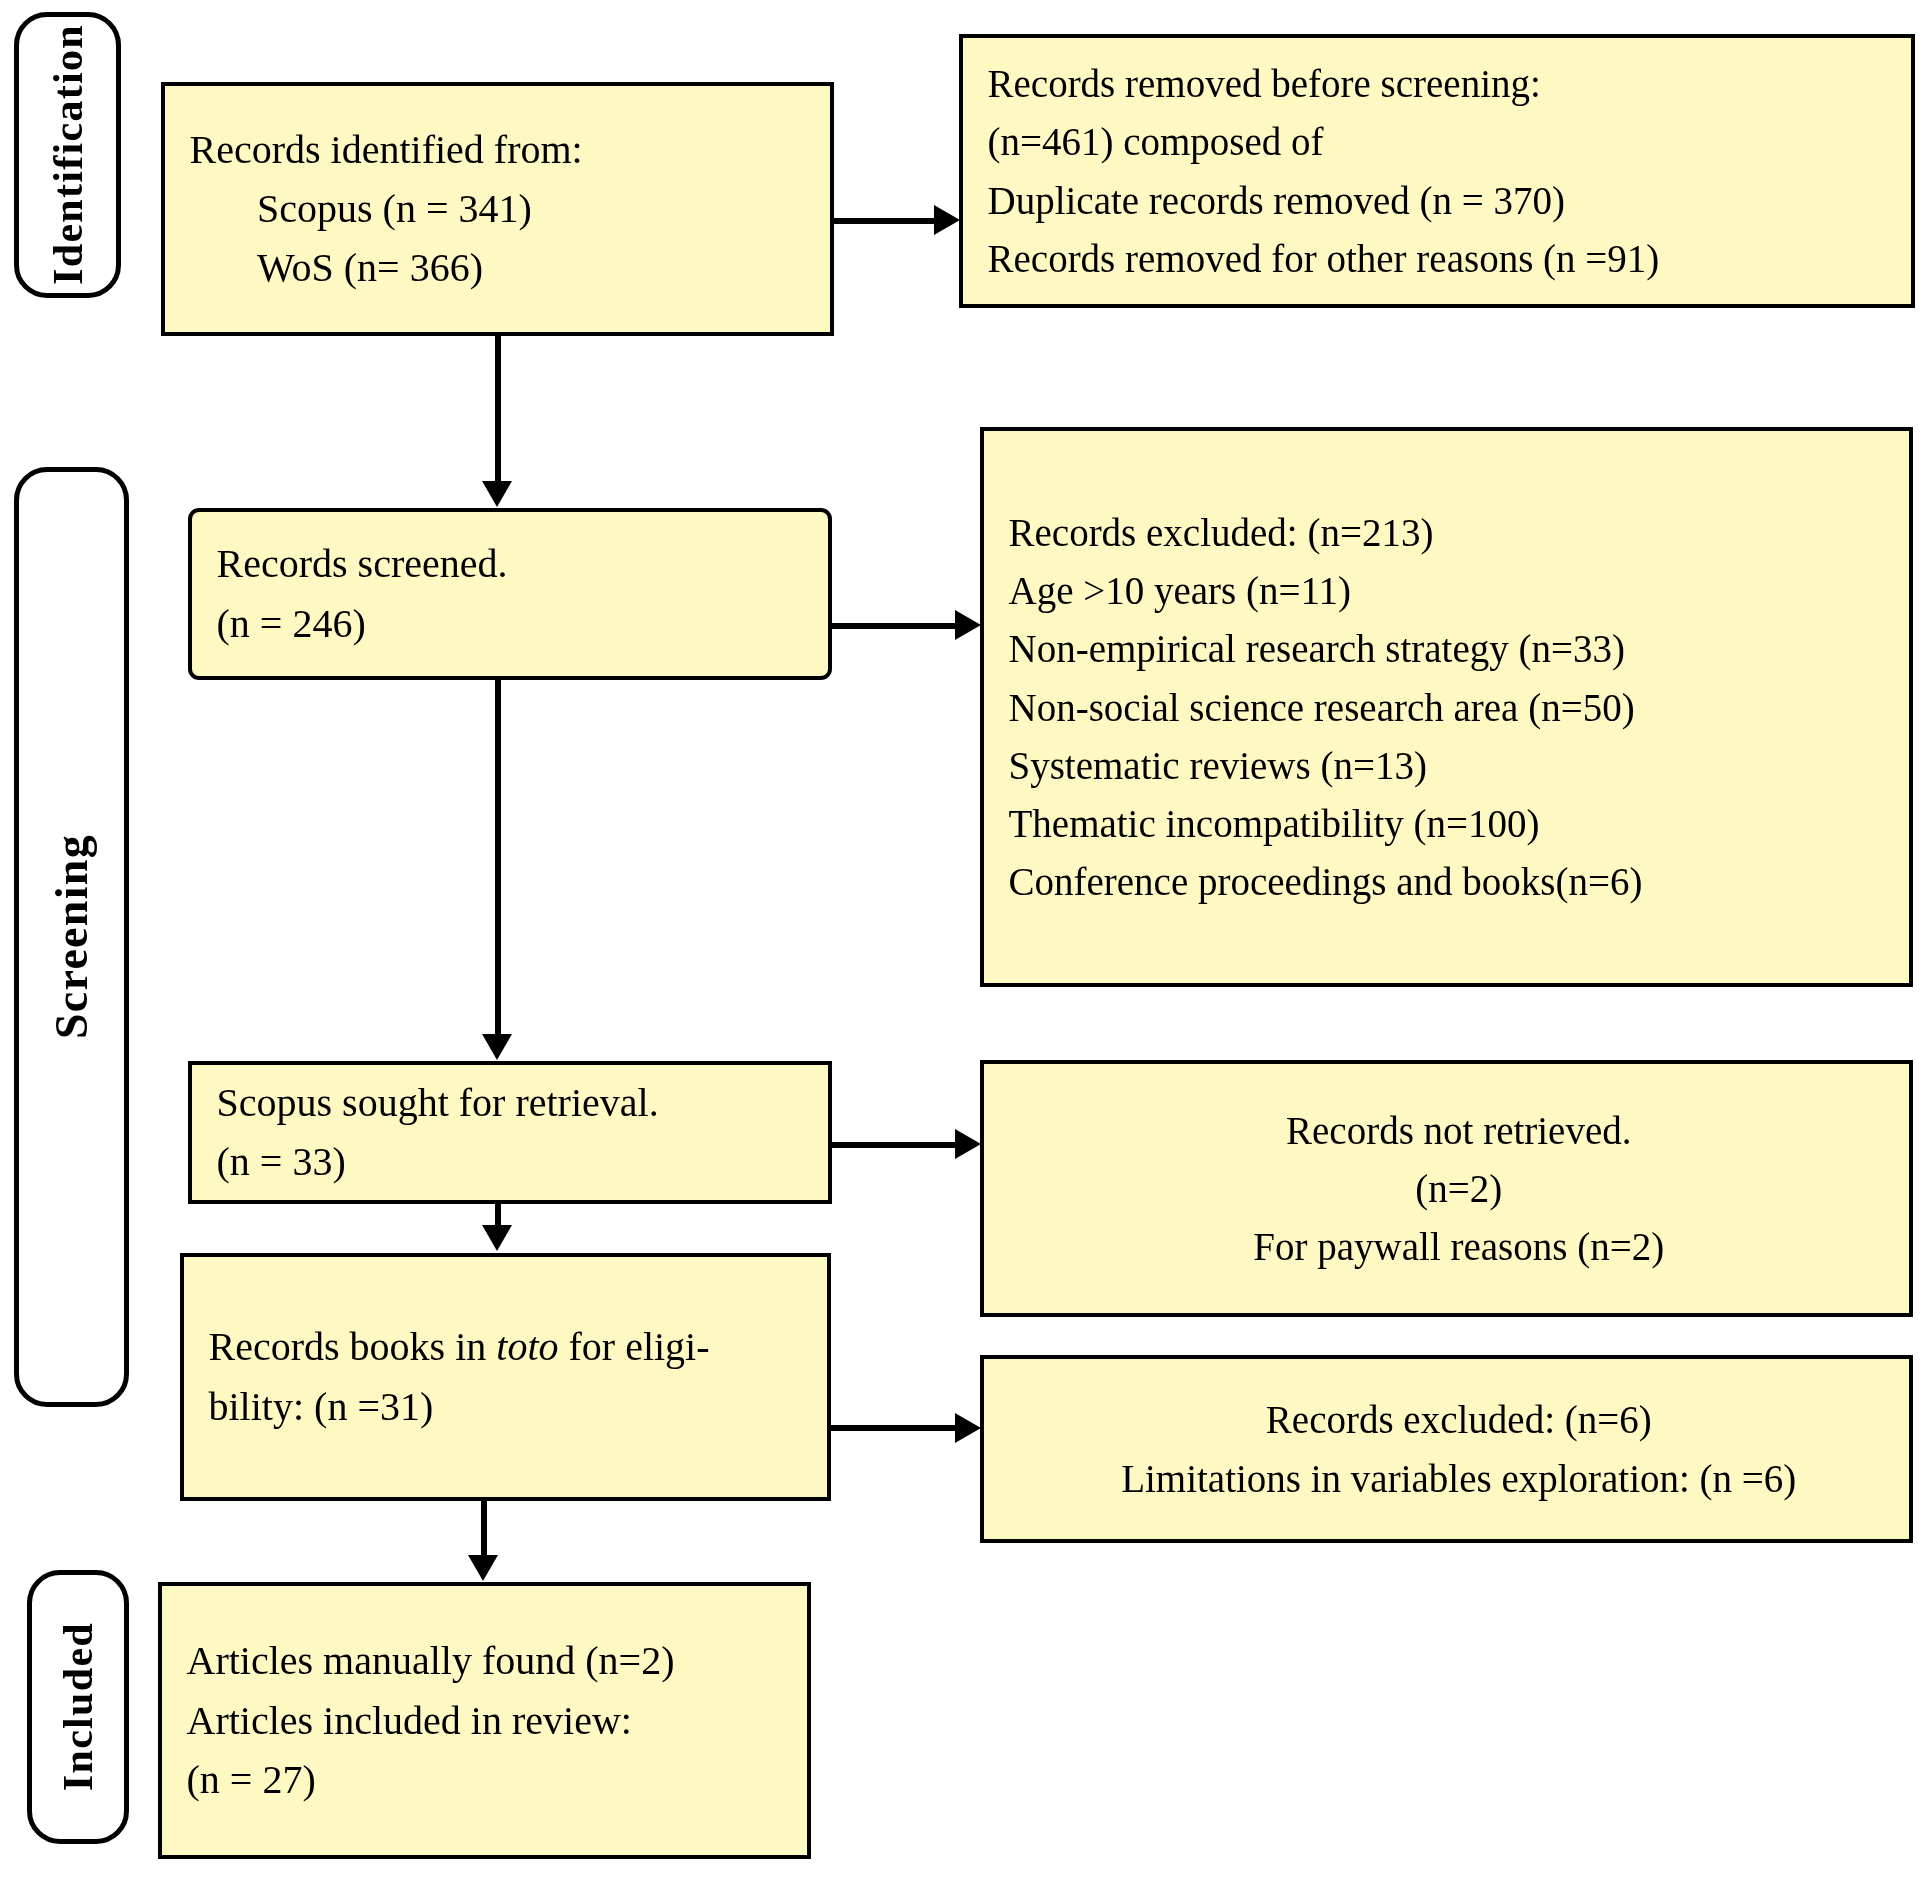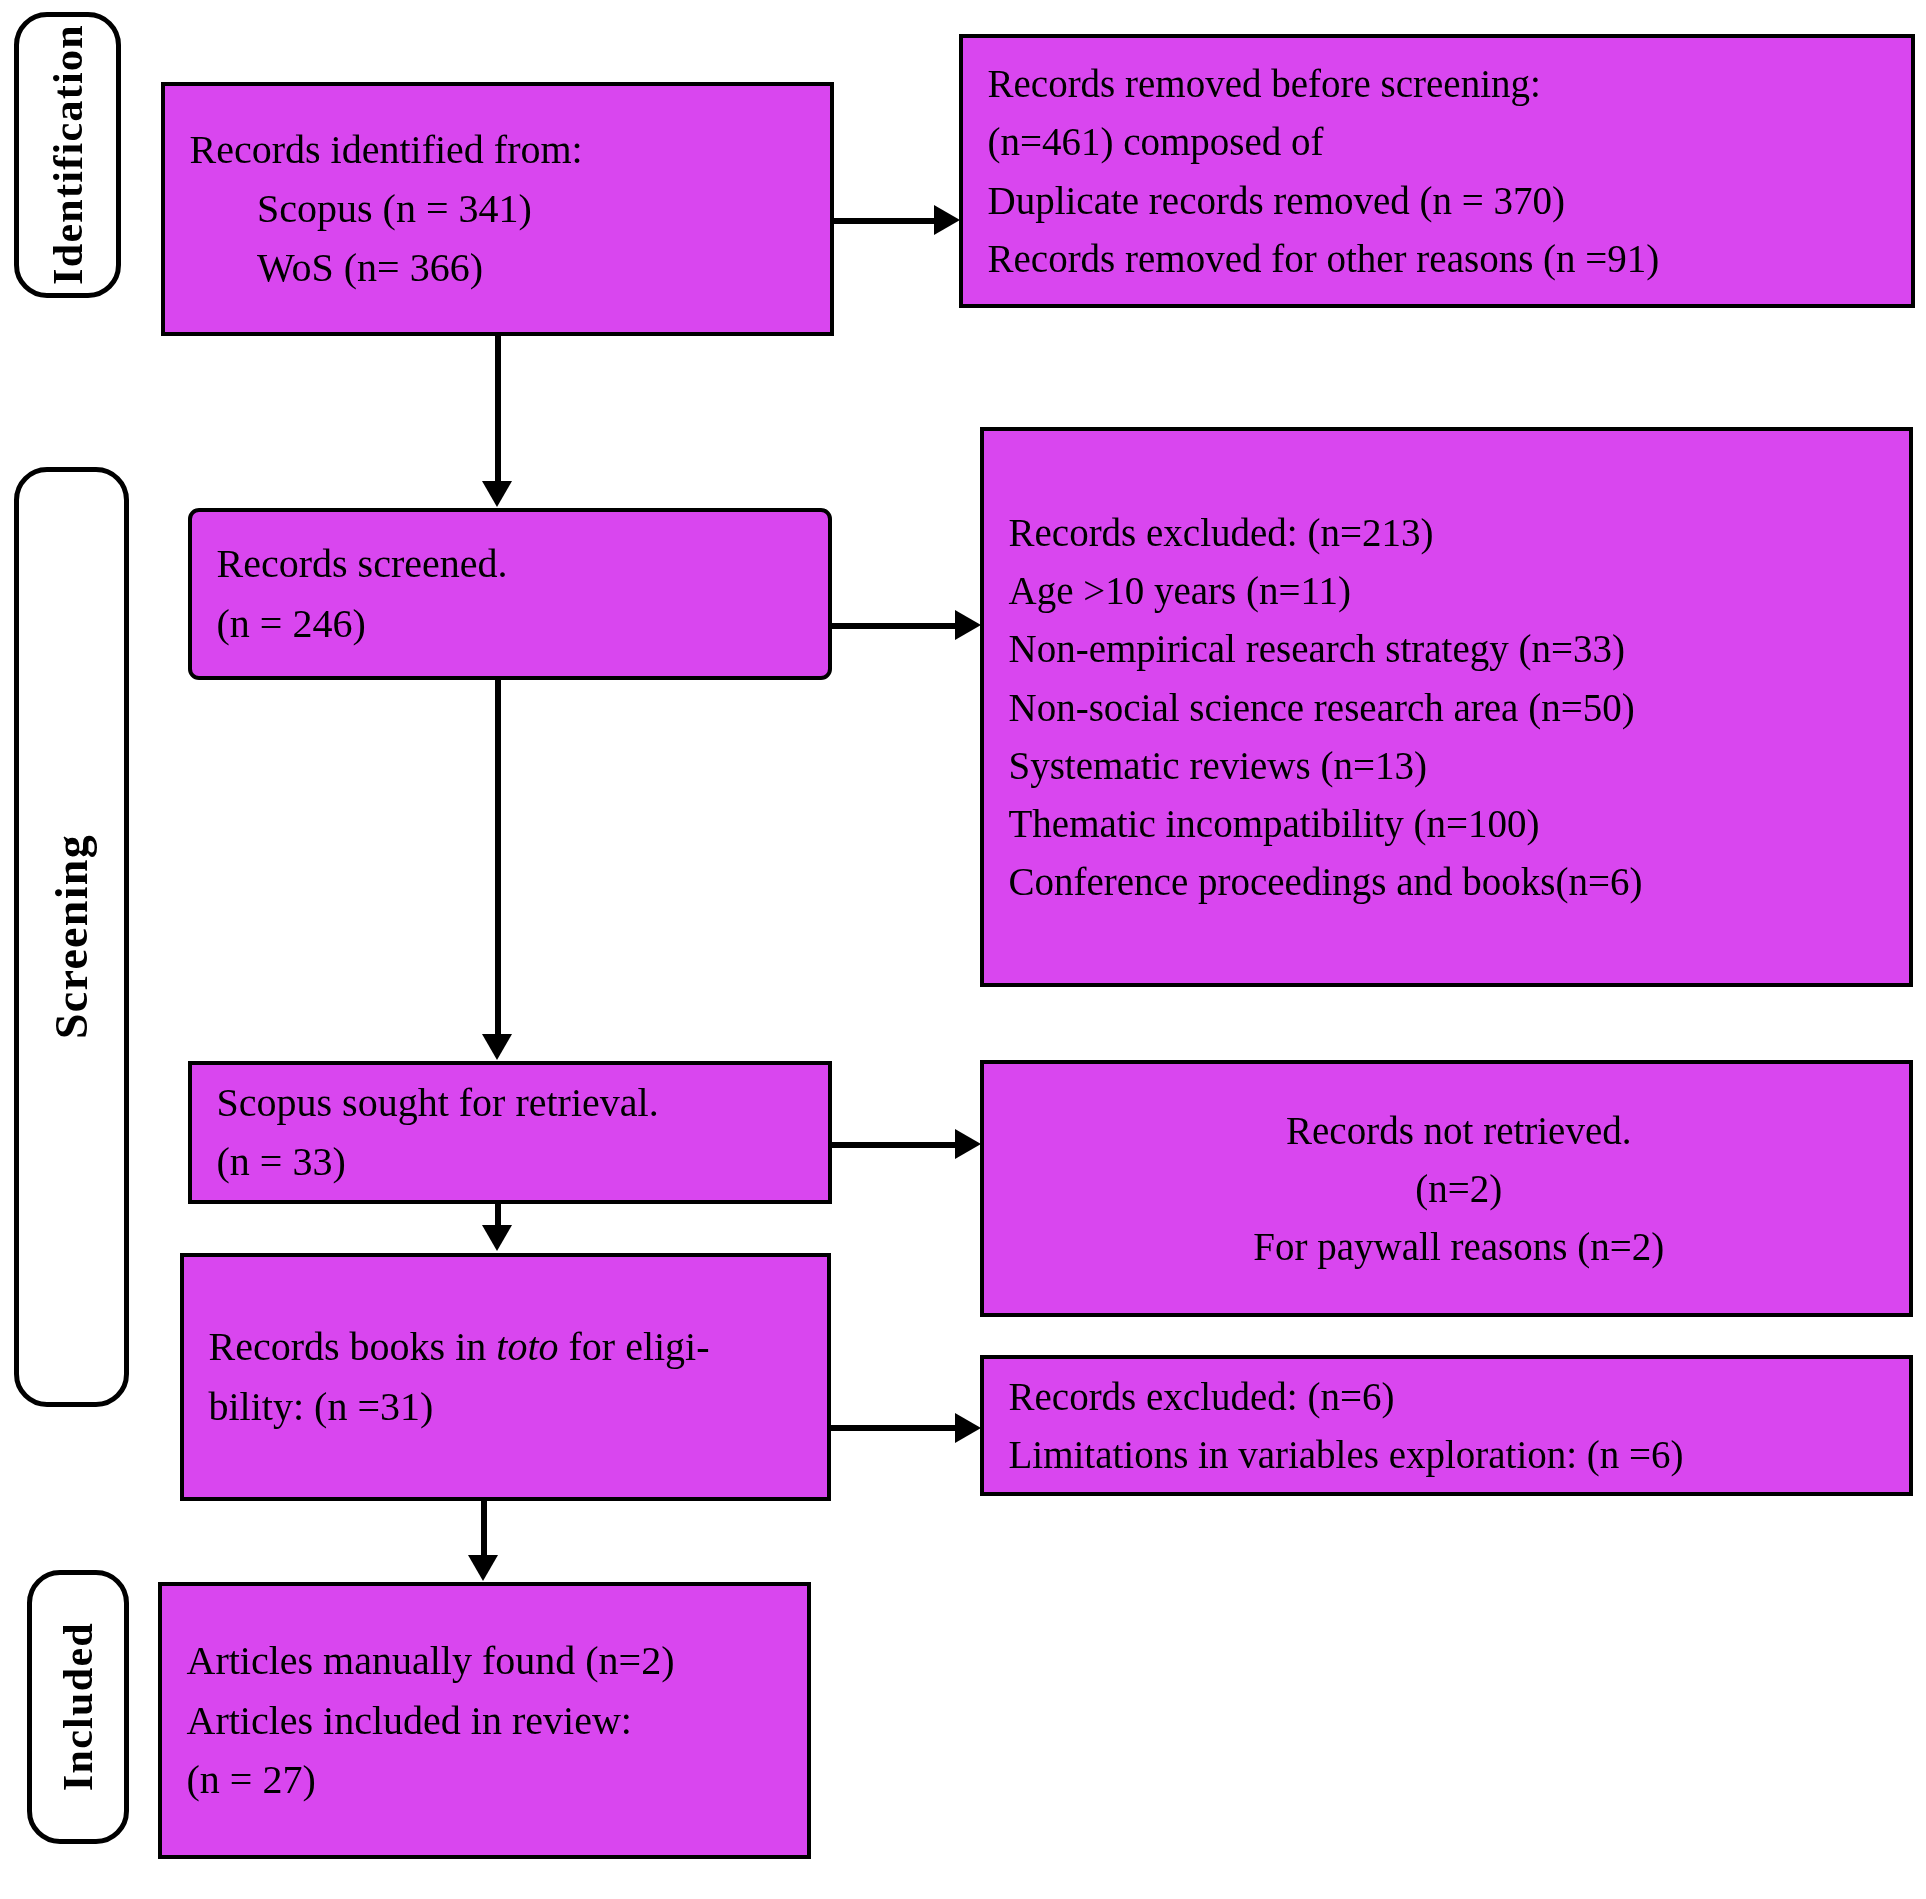--- a/index.html
+++ b/index.html
@@ -28,21 +28,21 @@
     writing-mode:vertical-rl;
     transform:rotate(180deg);
     font-weight:bold;
     letter-spacing:1.3px;
     white-space:nowrap;
     line-height:1;
   }
   .fbox{
     position:absolute;
     border:4.5px solid #000000;
-    background:#d946ef;
+    background:#fef9c3;
     box-sizing:border-box;
     display:flex;
     flex-direction:column;
     justify-content:center;
   }
   .fbox p{
     margin:0;
     padding:0 0 0 24.5px;
     line-height:1.0;
   }
@@ -140,21 +140,21 @@
   <div class="arrow-right" style="left:955px;top:1129px;"></div>
 
   <div class="vline" style="left:495px;top:1203px;height:26px;"></div>
   <div class="arrow-down" style="left:482px;top:1225px;"></div>
 
   <div class="fbox" style="left:180px;top:1253px;width:651px;height:248px;font-size:40px;">
     <p><span>Records books in </span><span class="it">toto</span><span> for eligi-</span></p>
     <p>bility: (n =31)</p>
   </div>
 
-  <div class="fbox" style="left:980px;top:1355px;width:933px;height:141px;font-size:39px;">
+  <div class="fbox" style="left:980px;top:1355px;width:933px;height:188px;font-size:39px;align-items:center;">
     <p>Records excluded: (n=6)</p>
     <p>Limitations in variables exploration: (n =6)</p>
   </div>
 
   <div class="hline" style="left:831px;top:1425px;width:126px;"></div>
   <div class="arrow-right" style="left:955px;top:1413px;"></div>
 
   <div class="vline" style="left:481px;top:1501px;height:58px;"></div>
   <div class="arrow-down" style="left:468px;top:1555px;"></div>
 

